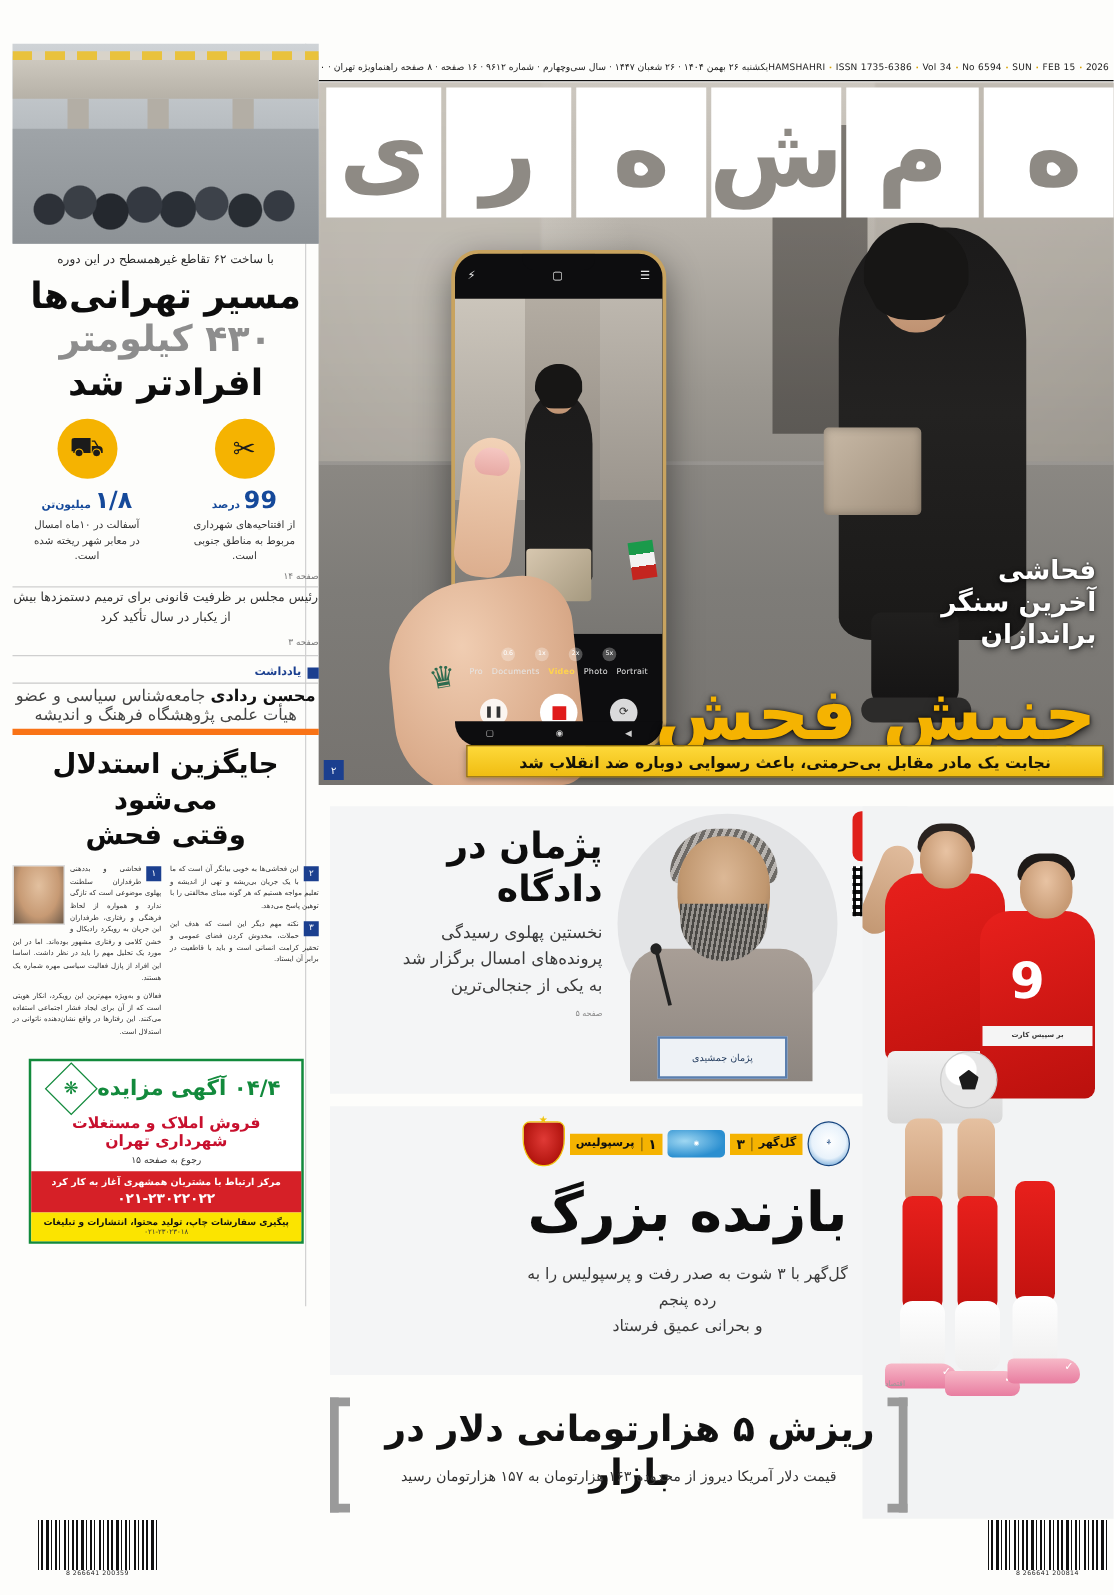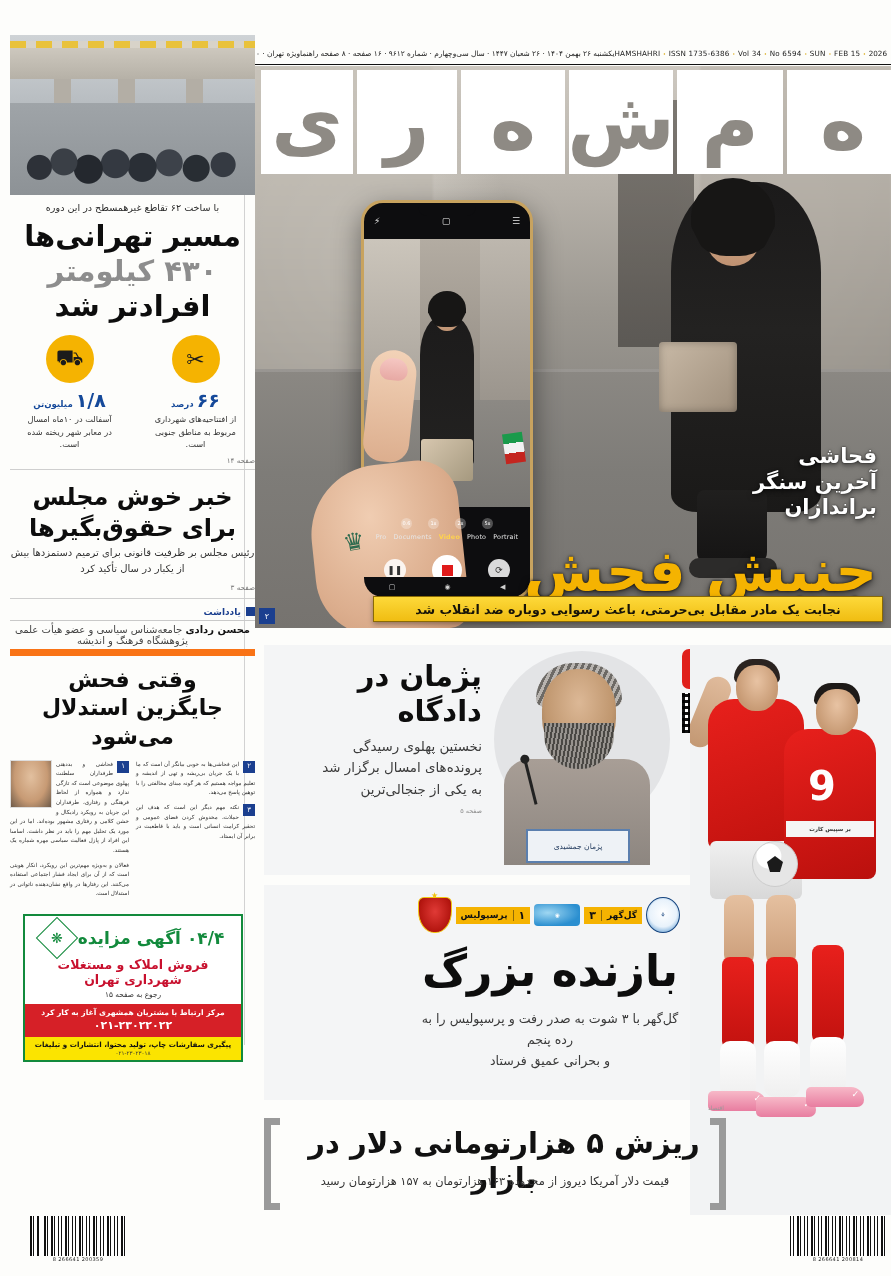--- a/index.html
+++ b/index.html
@@ -361,21 +361,21 @@
   .sb-sub2 { margin-top:1px; text-align:center; font-size:10px; color:#333; line-height:1.6; }
 
   
   .note-head {
     display:flex; align-items:center; justify-content:flex-start;
     gap:5px; font-size:9px; color:#1b3f8f; font-weight:700;
     padding-bottom:3px; border-bottom:1px solid #c9c9c9;
   }
   .note-sq { width:9px;height:9px;background:#1b3f8f; display:block; }
   .note-byline {
-    font-size:10px; color:#444; padding:3px 0; border-bottom:7px solid #f97316;
+    font-size:13px; color:#444; padding:3px 0; border-bottom:5px solid #f97316;
     text-align:center;
   }
   .note-byline b { color:#111; }
   .sb-head3 {
     margin-top:10px; text-align:center; font-weight:700; color:#0d0d0d;
     font-size:22px; line-height:1.3;
   }
   .colwrap {
     margin-top:8px; display:flex; flex-direction:row-reverse; gap:7px;
   }
@@ -791,50 +791,46 @@
         <div class="stat-ico">⛟</div>
         <div class="stat-num">
           <span>۱/۸</span>
           <small>میلیون‌تن</small>
         </div>
         <div class="stat-txt">آسفالت در ۱۰ماه امسال در معابر شهر ریخته شده است.</div>
       </div>
       <div class="stat">
         <div class="stat-ico">✂</div>
         <div class="stat-num">
-          <span>۶۶</span>
+          <span>99</span>
           <small>درصد</small>
         </div>
         <div class="stat-txt">از افتتاحیه‌های شهرداری مربوط به مناطق جنوبی است.</div>
       </div>
     </div>
 
     <div class="pageref">صفحه ۱۴</div>
     <div class="sb-divider" style="position:relative;margin-top:4px"></div>
 
-    <div class="sb-head2">
-      <div>خبر خوش مجلس</div>
-      <div>برای حقوق‌بگیرها</div>
-    </div>
     <div class="sb-sub2">رئیس مجلس بر ظرفیت قانونی برای ترمیم دستمزدها بیش از یکبار در سال تأکید کرد</div>
     <div class="pageref">صفحه ۳</div>
     <div class="sb-divider" style="position:relative;margin-top:6px"></div>
 
     <div style="margin-top:8px">
       <div class="note-head">
         <span class="note-sq"></span>
         <span>یادداشت</span>
       </div>
       <div class="note-byline">
         <b>محسن ردادی</b>
         <span>جامعه‌شناس سیاسی و عضو هیأت علمی پژوهشگاه فرهنگ و اندیشه</span>
       </div>
       <div class="sb-head3">
+        <div>جایگزین استدلال می‌شود</div>
         <div>وقتی فحش</div>
-        <div>جایگزین استدلال می‌شود</div>
       </div>
       <div class="colwrap">
         <div class="col">
           <div class="mug"></div>
           <p><span class="dropnum">۱</span><span>فحاشی و بددهنی طرفداران سلطنت پهلوی موضوعی است که تازگی ندارد و همواره از لحاظ فرهنگی و رفتاری، طرفداران این جریان به رویکرد رادیکال و خشن کلامی و رفتاری مشهور بوده‌اند. اما در این مورد یک تحلیل مهم را باید در نظر داشت. اساسا این افراد از پازل فعالیت سیاسی مهره شماره یک هستند.</span></p>
           <p><span>فعالان و به‌ویژه مهم‌ترین این رویکرد، انکار هویتی است که از آن برای ایجاد فشار اجتماعی استفاده می‌کنند. این رفتارها در واقع نشان‌دهنده ناتوانی در استدلال است.</span></p>
         </div>
         <div class="col">
           <p><span class="dropnum">۲</span><span>این فحاشی‌ها به خوبی بیانگر آن است که ما با یک جریان بی‌ریشه و تهی از اندیشه و تعلیم مواجه هستیم که هر گونه مبنای مخالفتی را با توهین پاسخ می‌دهد.</span></p>
           <p><span class="dropnum">۳</span><span>نکته مهم دیگر این است که هدف این حملات، مخدوش کردن فضای عمومی و تحقیر کرامت انسانی است و باید با قاطعیت در برابر آن ایستاد.</span></p>

